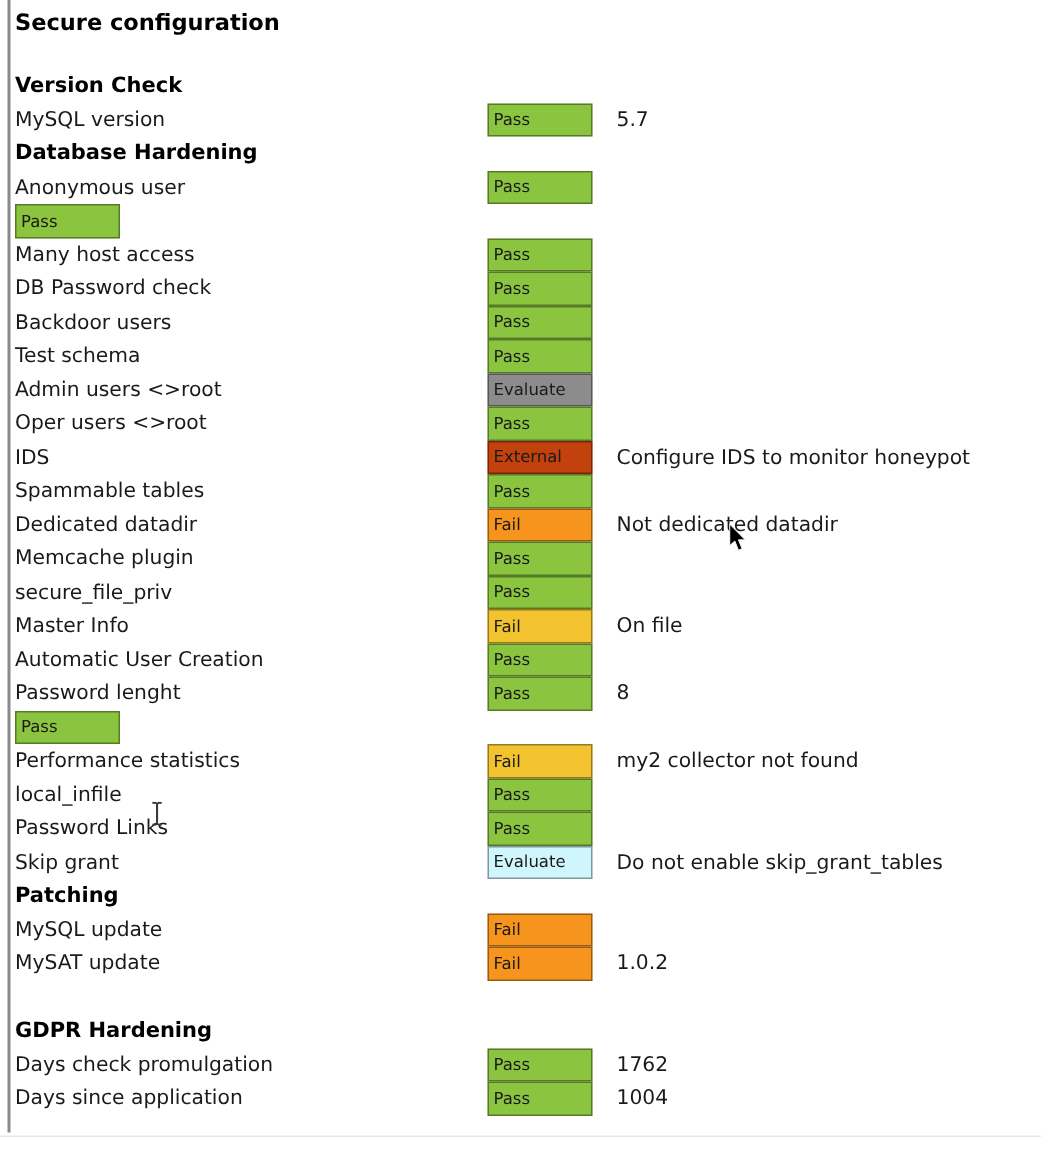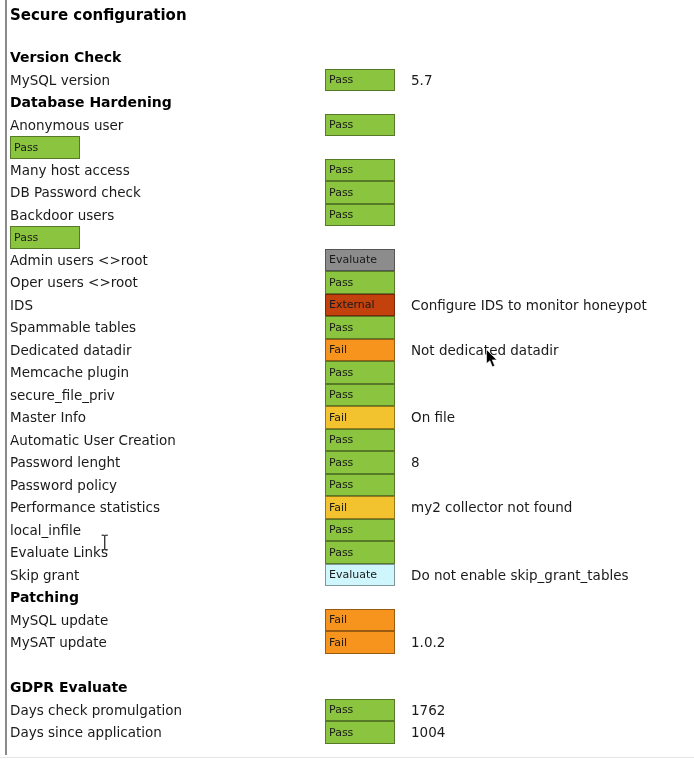--- a/index.html
+++ b/index.html
@@ -139,20 +139,21 @@
       <span class="cell-note"></span>
     </div>
 
     <div class="row">
       <span class="cell-label">Backdoor users</span>
       <span class="cell-status" style="background: rgb(139, 197, 63); color: rgb(26, 26, 26);">Pass</span>
       <span class="cell-note"></span>
     </div>
 
     <div class="row">
+      <span class="cell-label">Test schema</span>
       <span class="cell-status" style="background: rgb(139, 197, 63); color: rgb(26, 26, 26);">Pass</span>
       <span class="cell-note"></span>
     </div>
 
     <div class="row">
       <span class="cell-label">Admin users &lt;&gt;root</span>
       <span class="cell-status" style="background: rgb(140, 140, 140); color: rgb(26, 26, 26);">Evaluate</span>
       <span class="cell-note"></span>
     </div>
 
@@ -204,39 +205,38 @@
       <span class="cell-note"></span>
     </div>
 
     <div class="row">
       <span class="cell-label">Password lenght</span>
       <span class="cell-status" style="background: rgb(139, 197, 63); color: rgb(26, 26, 26);">Pass</span>
       <span class="cell-note">8</span>
     </div>
 
     <div class="row">
-      <span class="cell-label">Password policy</span>
       <span class="cell-status" style="background: rgb(139, 197, 63); color: rgb(26, 26, 26);">Pass</span>
       <span class="cell-note"></span>
     </div>
 
     <div class="row">
       <span class="cell-label">Performance statistics</span>
       <span class="cell-status" style="background: rgb(242, 195, 46); color: rgb(26, 26, 26);">Fail</span>
       <span class="cell-note">my2 collector not found</span>
     </div>
 
     <div class="row">
       <span class="cell-label">local_infile</span>
       <span class="cell-status" style="background: rgb(139, 197, 63); color: rgb(26, 26, 26);">Pass</span>
       <span class="cell-note"></span>
     </div>
 
     <div class="row">
-      <span class="cell-label">Evaluate Links</span>
+      <span class="cell-label">Password Links</span>
       <span class="cell-status" style="background: rgb(139, 197, 63); color: rgb(26, 26, 26);">Pass</span>
       <span class="cell-note"></span>
     </div>
 
     <div class="row">
       <span class="cell-label">Skip grant</span>
       <span class="cell-status" style="background: rgb(207, 246, 252); color: rgb(26, 26, 26);">Evaluate</span>
       <span class="cell-note">Do not enable skip_grant_tables</span>
     </div>
 
@@ -251,21 +251,21 @@
 
     <div class="row">
       <span class="cell-label">MySAT update</span>
       <span class="cell-status" style="background: rgb(247, 148, 30); color: rgb(26, 26, 26);">Fail</span>
       <span class="cell-note">1.0.2</span>
     </div>
 
     <div class="blank-row"></div>
 
     <div class="row heading-row">
-      <span>GDPR Evaluate</span>
+      <span>GDPR Hardening</span>
     </div>
 
     <div class="row">
       <span class="cell-label">Days check promulgation</span>
       <span class="cell-status" style="background: rgb(139, 197, 63); color: rgb(26, 26, 26);">Pass</span>
       <span class="cell-note">1762</span>
     </div>
 
     <div class="row">
       <span class="cell-label">Days since application</span>

